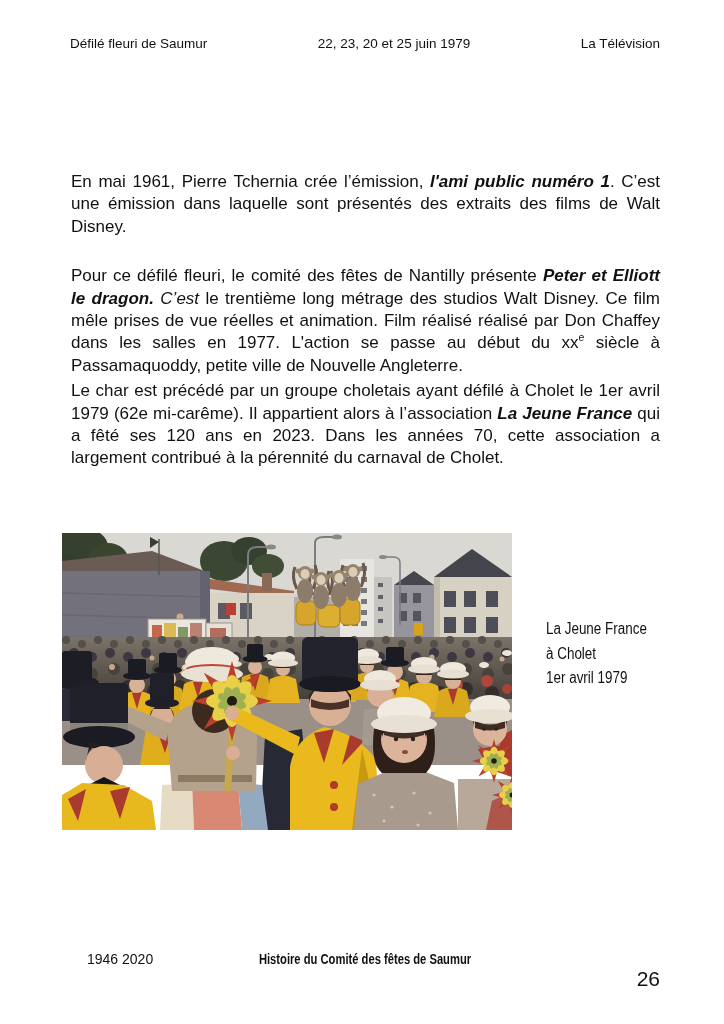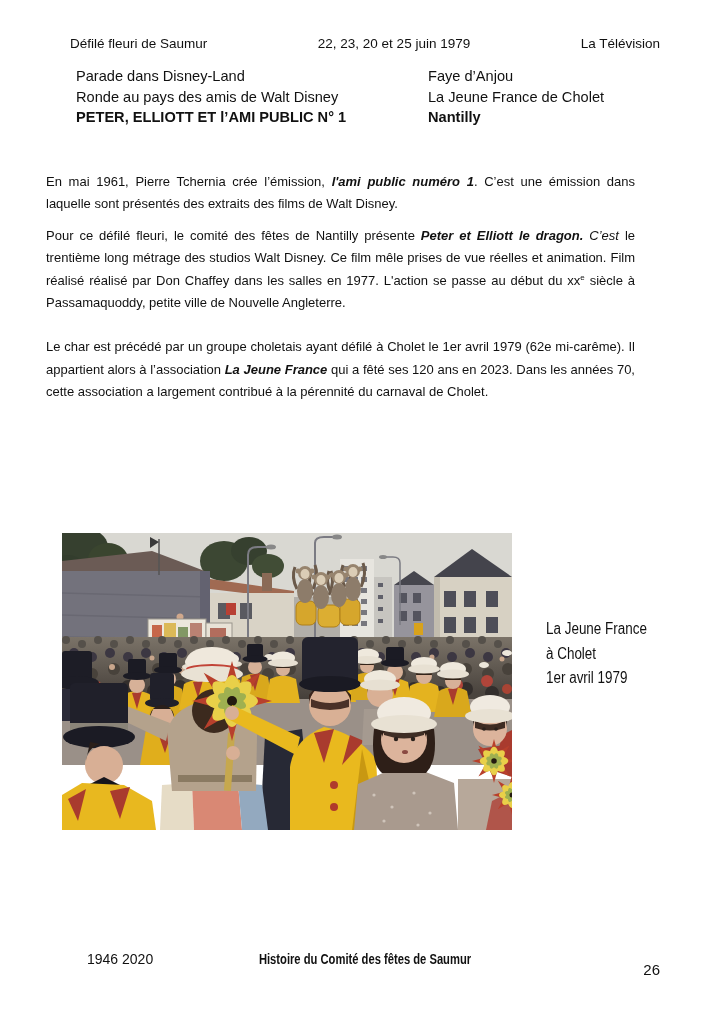--- a/index.html
+++ b/index.html
@@ -7,64 +7,52 @@
         font-family:"Liberation Sans", sans-serif;color:#111;}
   
   .hdr{position:absolute;top:36px;left:70px;right:64px;display:flex;justify-content:space-between;
        font-size:13.5px;}
   
   .prog{position:absolute;top:66px;left:76px;right:64px;display:flex;font-size:14.6px;line-height:20.6px;}
   .prog .col-l{width:352px;}
   .prog .col-r{flex:1;}
   .prog .b{font-weight:bold;}
   
-  .bodytxt{position:absolute;top:171px;left:46px;width:589px;font-size:13px;line-height:22.4px;
+  .bodytxt{position:absolute;top:171px;left:71px;width:589px;font-size:17px;line-height:22.4px;
            text-align:justify;}
   .bodytxt p{margin:0;}
-  .bodytxt p.p2{margin-top:9px;}
-  .bodytxt p.p3{margin-top:22px;}
+  .bodytxt p.p2{margin-top:27px;}
+  .bodytxt p.p3{margin-top:3px;}
   .bi{font-weight:bold;font-style:italic;}
   .it{font-style:italic;}
   .sup{font-size:0.62em;vertical-align:super;line-height:0;}
   
   .photo{position:absolute;left:62px;top:533px;width:450px;height:297px;}
   .photo svg{display:block;width:100%;height:100%;}
   
   .caption{position:absolute;left:546px;top:617px;font-size:16px;line-height:24.5px;
            transform:scaleX(0.84);transform-origin:left top;white-space:nowrap;}
   
   .footer{position:absolute;top:951px;left:70px;right:64px;height:20px;font-size:14px;}
   .footer .fl{position:absolute;left:17px;top:0;}
   .footer .fc{position:absolute;left:50%;top:0;font-weight:bold;white-space:nowrap;
               transform:translateX(-50%) scaleX(0.8);}
-  .footer .fr{position:absolute;right:0;top:10px;font-size:15px;}
+  .footer .fr{position:absolute;right:0;top:16px;font-size:21px;}
 </style>
 </head>
 <body>
 
 <div class="page">
 
   <div class="hdr">
     <span>Défilé fleuri de Saumur</span>
     <span>22, 23, 20 et 25 juin 1979</span>
     <span>La Télévision</span>
   </div>
 
-  <div class="prog">
-    <div class="col-l">
-      <div>Parade dans Disney-Land</div>
-      <div>Ronde au pays des amis de Walt Disney</div>
-      <div class="b">PETER, ELLIOTT ET l’AMI PUBLIC N° 1</div>
-    </div>
-    <div class="col-r">
-      <div>Faye d’Anjou</div>
-      <div>La Jeune France de Cholet</div>
-      <div class="b">Nantilly</div>
-    </div>
-  </div>
 
   <div class="bodytxt">
     <p class="p1"><span>En mai 1961, Pierre Tchernia crée l’émission, </span><span class="bi">l'ami public numéro 1</span><span>. C’est une émission dans laquelle sont présentés des extraits des films de Walt Disney.</span></p>
     <p class="p2"><span>Pour ce défilé fleuri, le comité des fêtes de Nantilly présente </span><span class="bi">Peter et Elliott le dragon.</span><span class="it"> C’est</span><span> le trentième long métrage des studios Walt Disney. Ce film mêle prises de vue réelles et animation. Film réalisé réalisé par Don Chaffey dans les salles en 1977. L'action se passe au début du xx</span><span class="sup">e</span><span> siècle à Passamaquoddy, petite ville de Nouvelle Angleterre.</span></p>
     <p class="p3"><span>Le char est précédé par un groupe choletais ayant défilé à Cholet le 1er avril 1979 (62e mi-carême). Il appartient alors à l’association </span><span class="bi">La Jeune France</span><span> qui a fêté ses 120 ans en 2023. Dans les années 70, cette association a largement contribué à la pérennité du carnaval de Cholet.</span></p>
   </div>
 
   <div class="photo">
     <svg viewBox="0 0 450 297" preserveAspectRatio="none">
       <defs>

